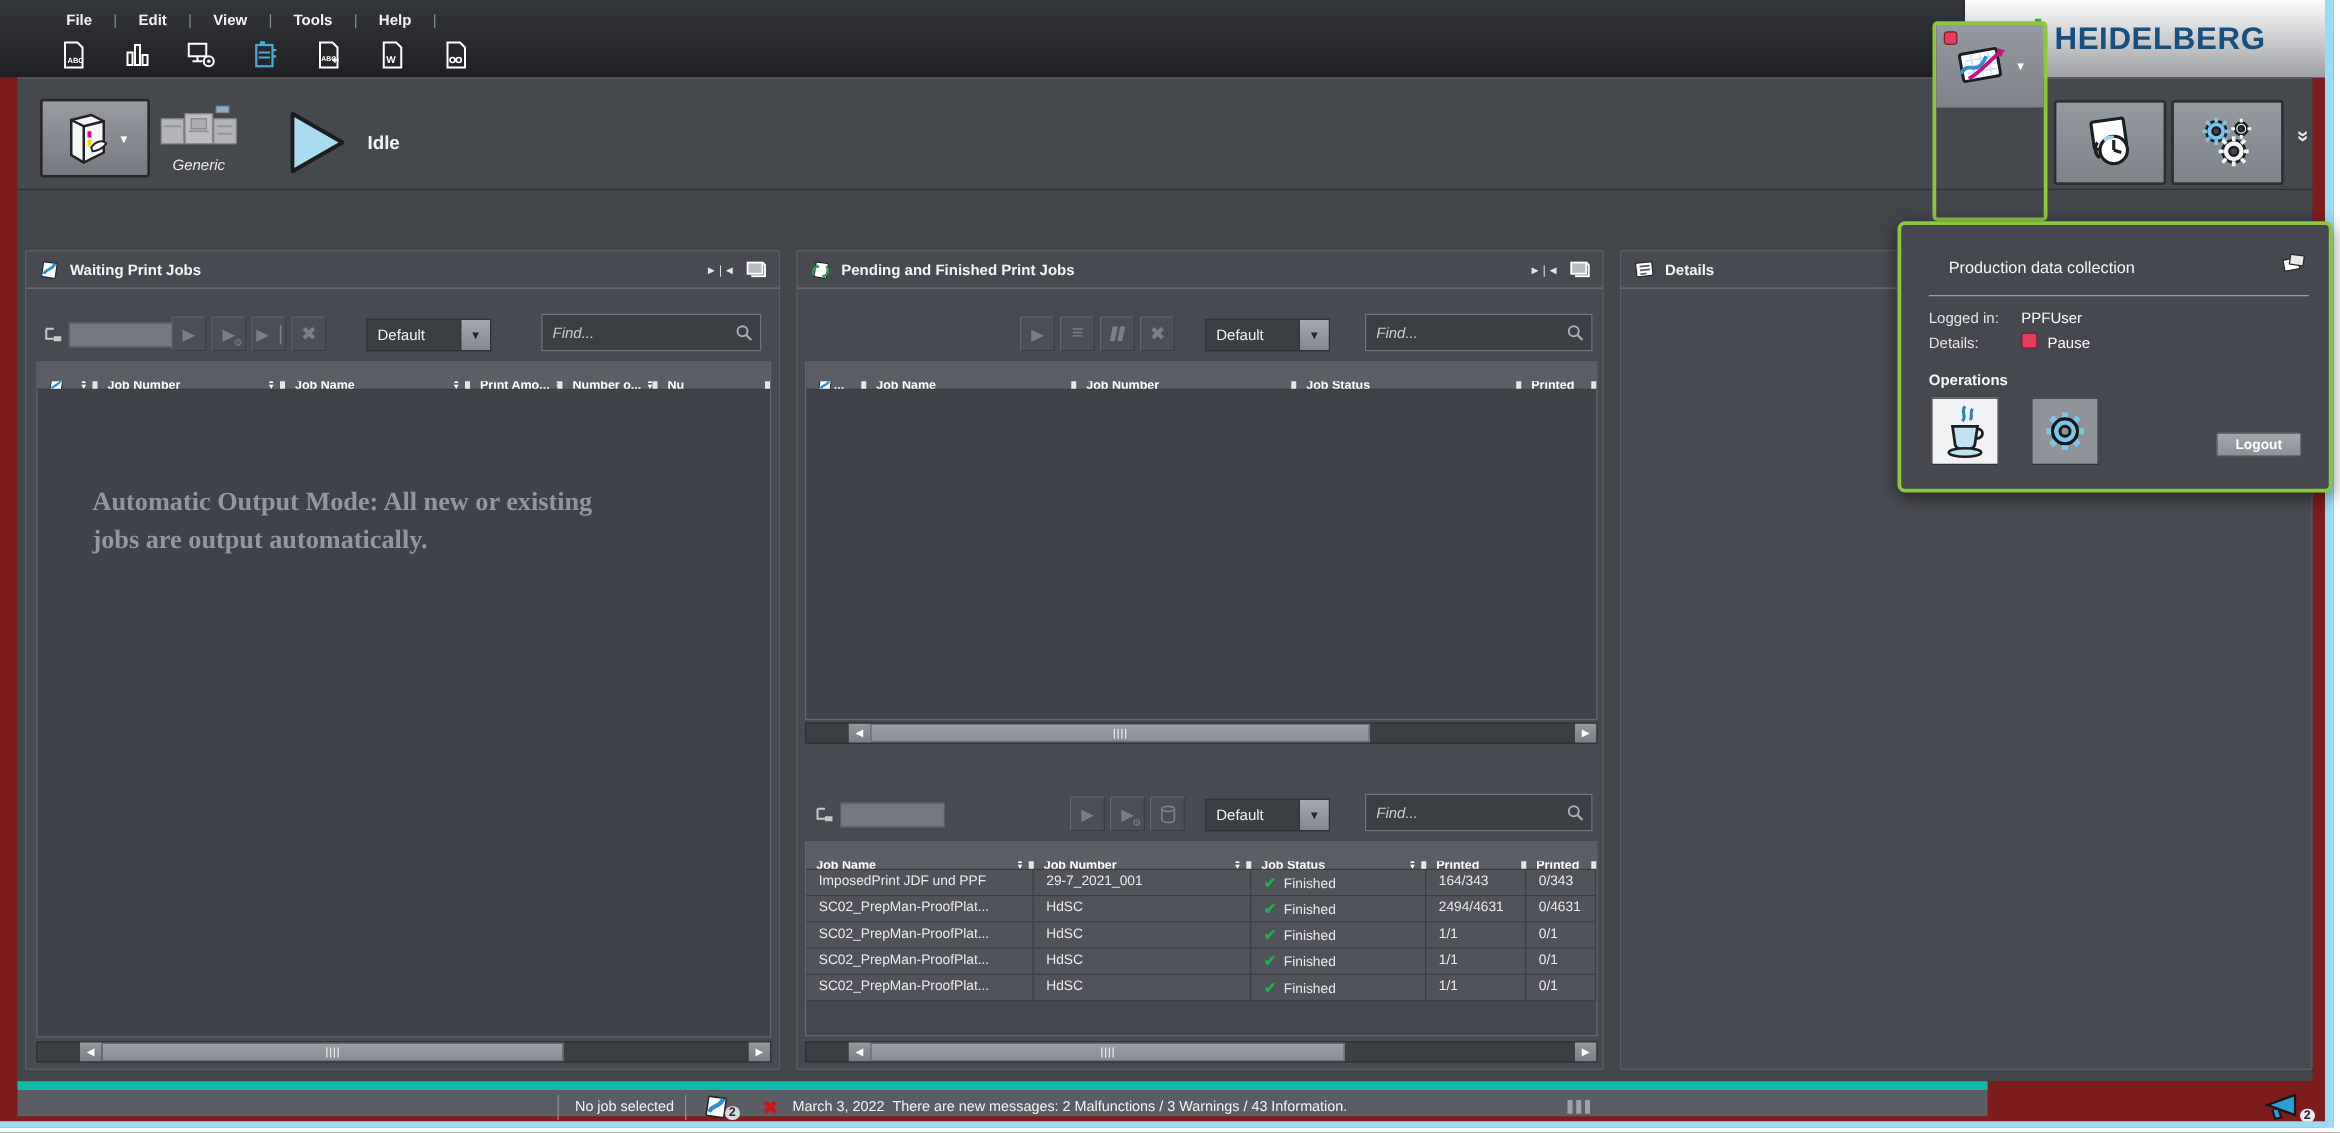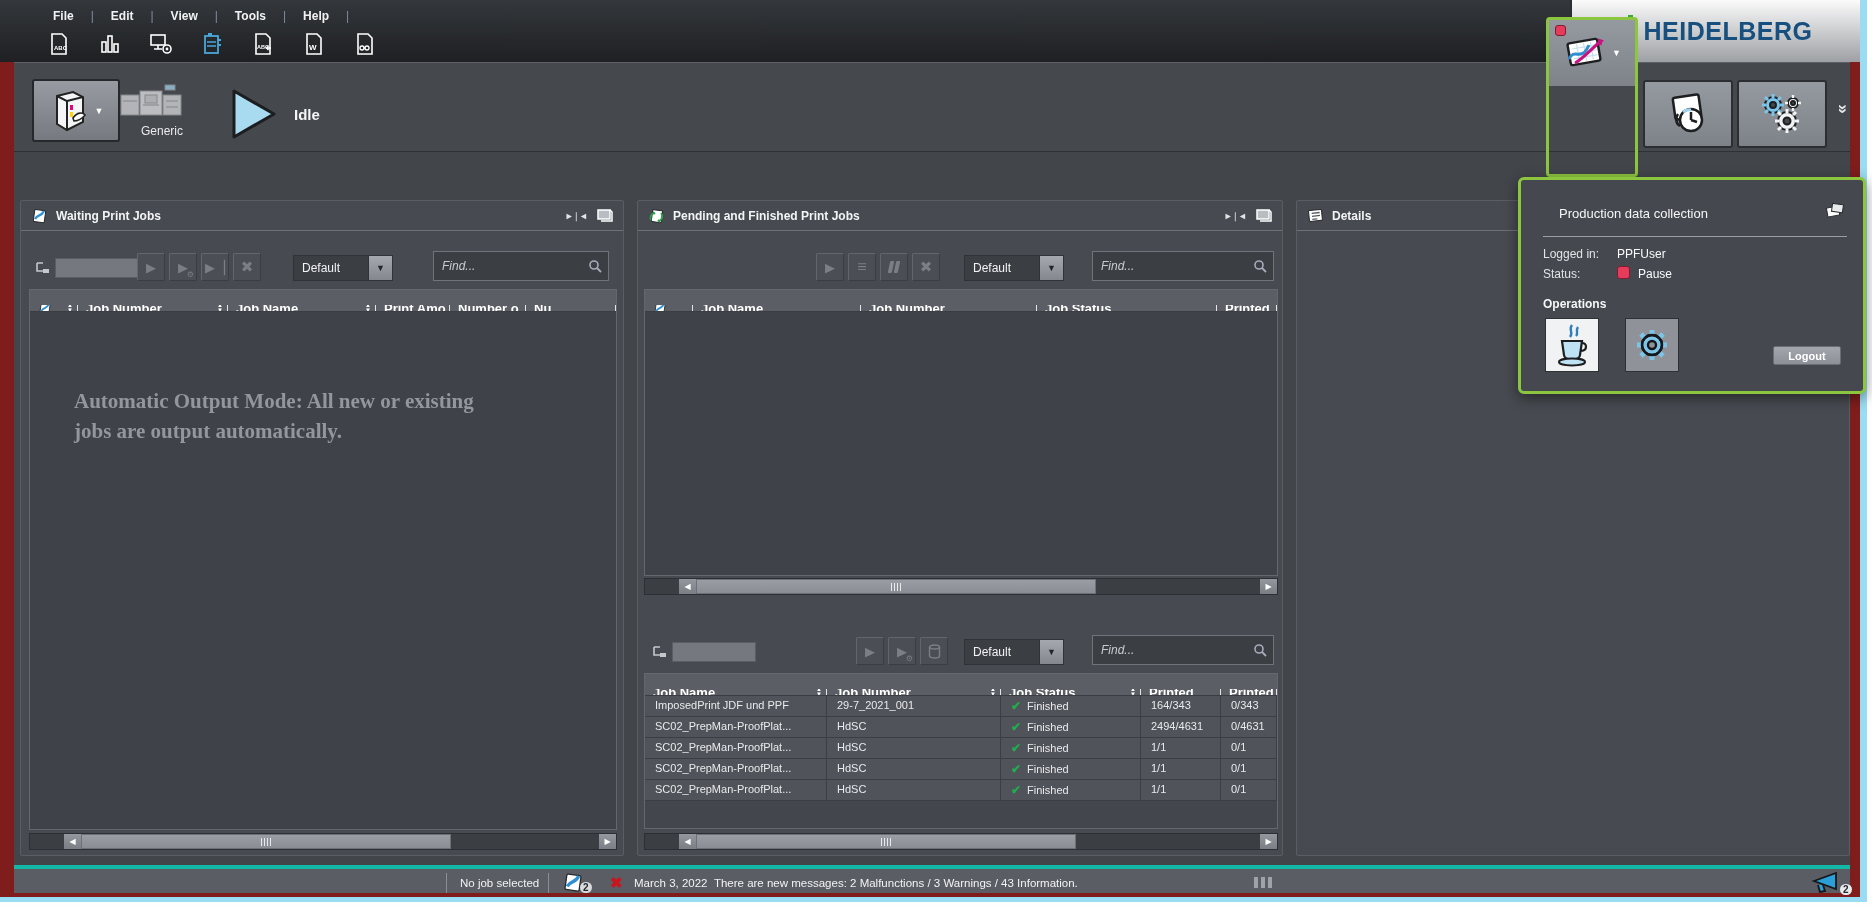--- a/index.html
+++ b/index.html
@@ -28,21 +28,21 @@
   .edge-cyan-b { position:absolute; left:0; top:897px; width:1867px; height:5px; background:#9adcf3; }
   .edge-white-b { position:absolute; left:0; top:902px; width:1872px; height:4px; background:#fdfefe; }
 
   
   .machinebar { position:absolute; left:14px; top:62px; width:1836px; height:90px;
                 background:#45484d; border-top:1px solid #5d6066; border-bottom:1px solid #2e3135; }
   .device-btn { position:absolute; left:18px; top:16px; width:88px; height:63px;
                 background:linear-gradient(#989ca2,#767a80); border:2px solid #26282b; border-radius:3px;
                 display:flex; align-items:center; justify-content:center; gap:4px; cursor:pointer; }
   .dd-caret { color:#fff; font-size:9px; }
-  .generic-box { position:absolute; left:99px; top:20px; width:70px; text-align:right; }
+  .generic-box { position:absolute; left:110px; top:20px; width:70px; text-align:center;font-style:italic; }
   .generic-label { color:#e9eaec; font-size:12px; margin-top:3px; }
   .play-idle { position:absolute; left:216px; top:24px; display:flex; align-items:center; gap:16px; }
   .idle-label { color:#f4f5f6; font-size:15px; font-weight:bold; }
 
   .big-btn { position:absolute; top:17px; width:90px; height:68px;
              background:linear-gradient(#9599a0,#7e8289); border:2px solid #2c2e32; border-radius:3px;
              display:flex; align-items:center; justify-content:center; cursor:pointer; }
   .grn-wrap { position:absolute; left:1546px; top:17px; width:92px; height:160px;
               border:3px solid #8cc63e; border-radius:4px; z-index:40; }
   .grn-btn  { position:absolute; left:0; top:0; width:86px; height:66px;
@@ -84,22 +84,22 @@
              color:#232528; font-size:9px; border-left:1px solid #2f3237; }
   .find { position:absolute; height:30px; background:#3b3e43; border:1px solid #70737a; display:flex; align-items:center; }
   .find input { flex:1; background:transparent; border:none; outline:none; color:#dcdde0;
                 font-size:12px; font-style:italic; padding:0 8px; font-family:"Liberation Sans",sans-serif; width:100%; }
   .find input::placeholder { color:#c9cbcf; font-style:italic; }
   .find .mag { width:26px; display:flex; align-items:center; justify-content:center; }
 
   
   .tbl { position:absolute; border:1px solid #64676d; background:#3f4248; }
   .thead { display:flex; background:#5b5e65; border-bottom:1px solid #3a3d42; height:22px; }
-  .th { display:flex; align-items:center; color:#fff; font-size:13px; font-weight:bold;
-        padding:0 4px 0 8px; border-right:1px solid #e5e5e5; overflow:hidden; white-space:nowrap;margin-top:15px; }
+  .th { display:flex; align-items:center; color:#fff; font-size:10px; font-weight:bold;
+        padding:0 4px 0 8px; border-right:4px solid #e5e5e5; overflow:hidden; white-space:nowrap;margin-top:15px; }
   .sort { margin-left:auto; display:flex; flex-direction:column; line-height:5px; font-size:6px; color:#fff; padding-left:4px; }
   .sort::before { content:"\25B2"; } .sort::after { content:"\25BC"; }
   .row { display:flex; background:#50535a; border-bottom:1px solid #3b3e43; height:21px; }
   .td { color:#e9eaec; font-size:11px; padding:3px 4px 0 10px; border-right:1px solid #3b3e43;
         overflow:hidden; white-space:nowrap; }
   .chk { color:#1faf4e; font-weight:bold; margin-right:6px; font-size:12px; }
 
   .big-msg { position:absolute; left:44px; top:96px; width:402px; color:#93969c;
              font-size:21px; font-weight:bold; line-height:30px;font-family:Liberation Serif, serif; }
 
@@ -126,22 +126,22 @@
   .ops-lbl { position:absolute; left:22px; top:117px; color:#f5f6f7; font-size:12px; font-weight:bold; }
   .op-btn { position:absolute; top:138px; width:54px; height:54px; border:1px solid #2e3134;
             display:flex; align-items:center; justify-content:center; cursor:pointer; }
   .op-coffee { left:24px; background:#f1f2f3; }
   .op-gear { left:104px; background:#8f9298; }
   .logout-btn { position:absolute; right:22px; bottom:26px; width:68px; height:19px;
                 background:linear-gradient(#a3a6ac,#8d9096); border:1px solid #6a6d73; border-radius:2px;
                 color:#fff; font-size:11px; font-weight:bold; text-align:center; padding-top:3px; cursor:pointer; }
 
   
-  .statusbar { position:absolute; left:14px; top:865px; width:1836px; height:28px; background:#5a5d63;
-               border-top:4px solid #14b8a6; }
+  .statusbar { position:absolute; left:14px; top:865px; width:1576px; height:28px; background:#5a5d63;
+               border-top:7px solid #14b8a6; }
   .sb-sep { position:absolute; top:4px; width:1px; height:20px; background:#8b8e94; }
   .sb-nojob { position:absolute; left:446px; top:8px; color:#f2f3f4; font-size:11.5px; }
   .sb-docic { position:absolute; left:548px; top:3px; display:flex; align-items:flex-end; cursor:pointer; }
   .sb-count { color:#25282c; background:#d8dadd; border-radius:7px; font-size:10px; font-weight:bold;
               padding:0 3px; margin-left:-4px; }
   .sb-errx { position:absolute; left:596px; top:5px; color:#c9151e; font-size:15px; font-weight:bold; }
   .sb-msg { position:absolute; left:620px; top:8px; color:#f2f3f4; font-size:11.5px; }
   .sb-bars { position:absolute; left:1240px; top:8px; display:flex; gap:3px; cursor:pointer; }
   .sb-bars b { width:4px; height:11px; background:#9fa2a8; }
   .sb-mega { position:absolute; left:1796px; top:2px; display:flex; align-items:flex-end; cursor:pointer; }
@@ -574,21 +574,21 @@
     <span class="pop-title">Production data collection</span>
     <span class="pop-copy-ic">
       <svg width="20" height="17" viewBox="0 0 20 17">
           <rect x="2" y="5" width="12" height="9" fill="#fff" stroke="#26282b" transform="rotate(-10 8 9)"></rect>
           <rect x="7" y="2" width="11" height="8" fill="#e8e9ea" stroke="#26282b" transform="rotate(8 12 6)"></rect>
         </svg>
     </span>
     <div class="pop-div"></div>
     <span class="pop-lbl" style="top:67px">Logged in:</span>
     <span class="pop-val" style="left:96px; top:67px">PPFUser</span>
-    <span class="pop-lbl" style="top:87px">Status:</span>
+    <span class="pop-lbl" style="top:87px">Details:</span>
     <span class="pause-dot"></span>
     <span class="pop-val" style="left:117px; top:87px">Pause</span>
     <span class="ops-lbl">Operations</span>
     <div class="op-btn op-coffee">
       <svg width="40" height="44" viewBox="0 0 40 44">
         <path d="M20 2 c-4 5 2 7 -2 12 M26 4 c-3 4 1 6 -2 9" stroke="#2f7fb8" stroke-width="2.4" fill="none"></path>
         <path d="M10 18 h20 l-2 14 a8 5 0 0 1 -16 0 Z" fill="#bfe3f2" stroke="#1c1e20" stroke-width="2.2"></path>
         <path d="M30 20 c5 0 6 7 -1 8" fill="none" stroke="#1c1e20" stroke-width="2.2"></path>
         <ellipse cx="20" cy="39" rx="13" ry="3.4" fill="#bfe3f2" stroke="#1c1e20" stroke-width="2"></ellipse>
       </svg>

